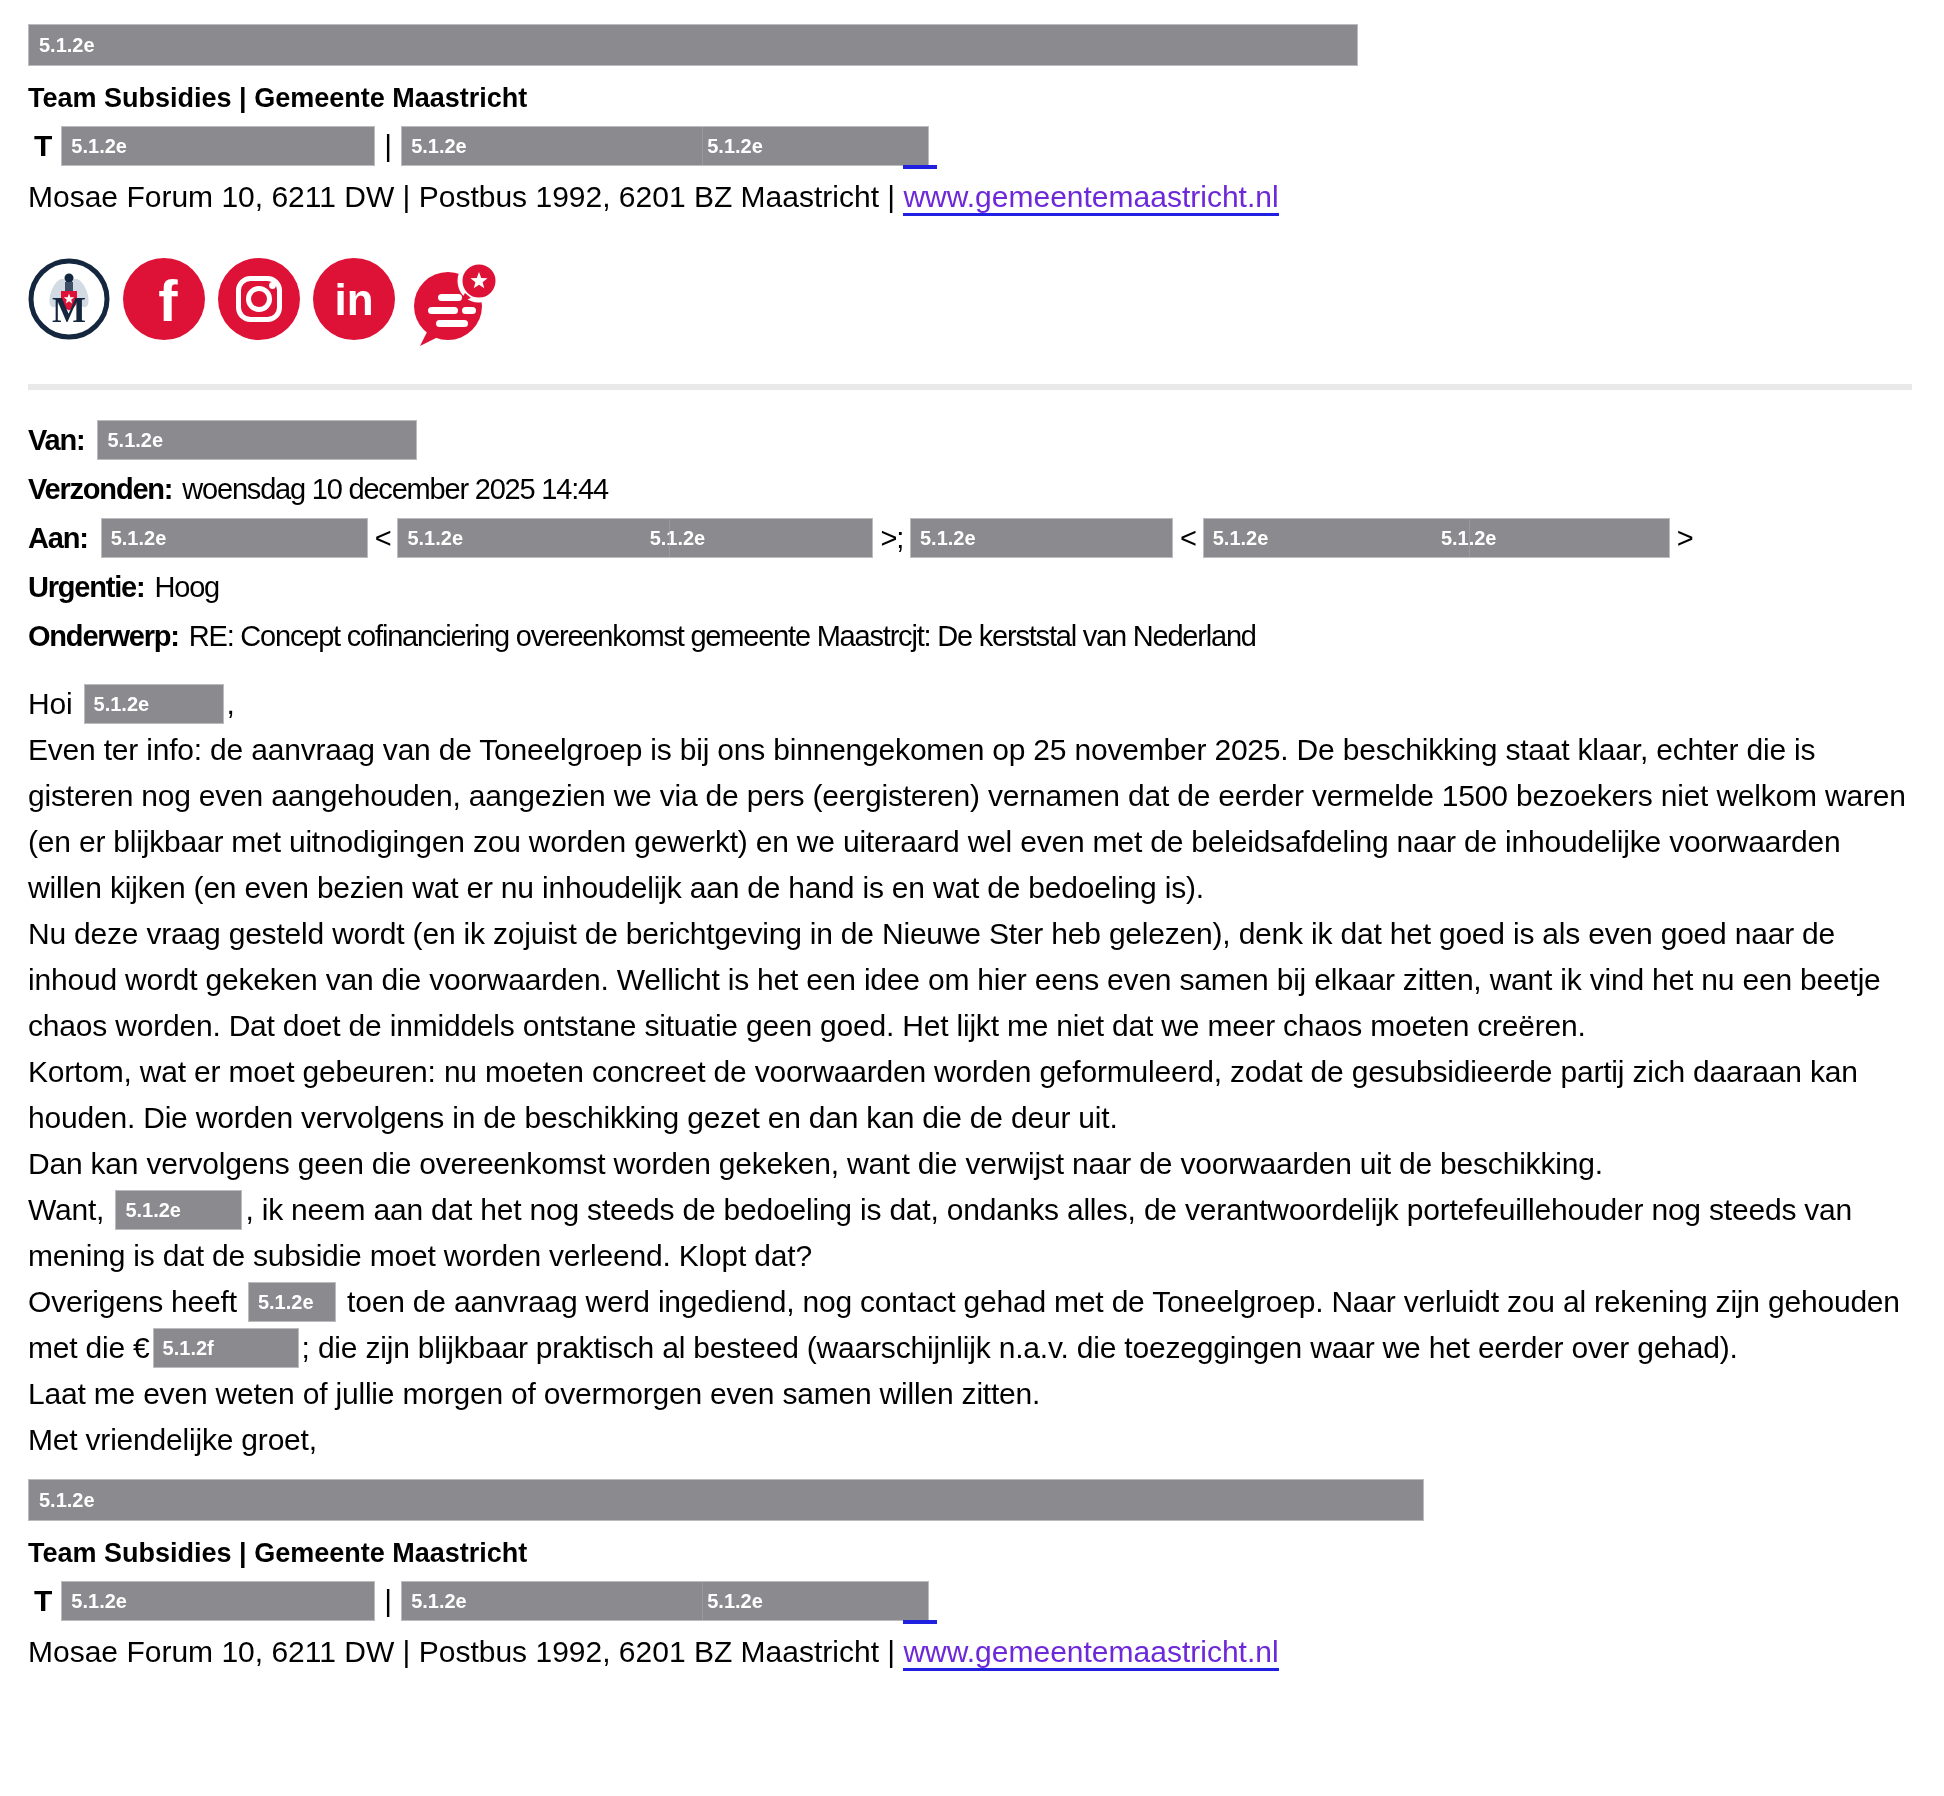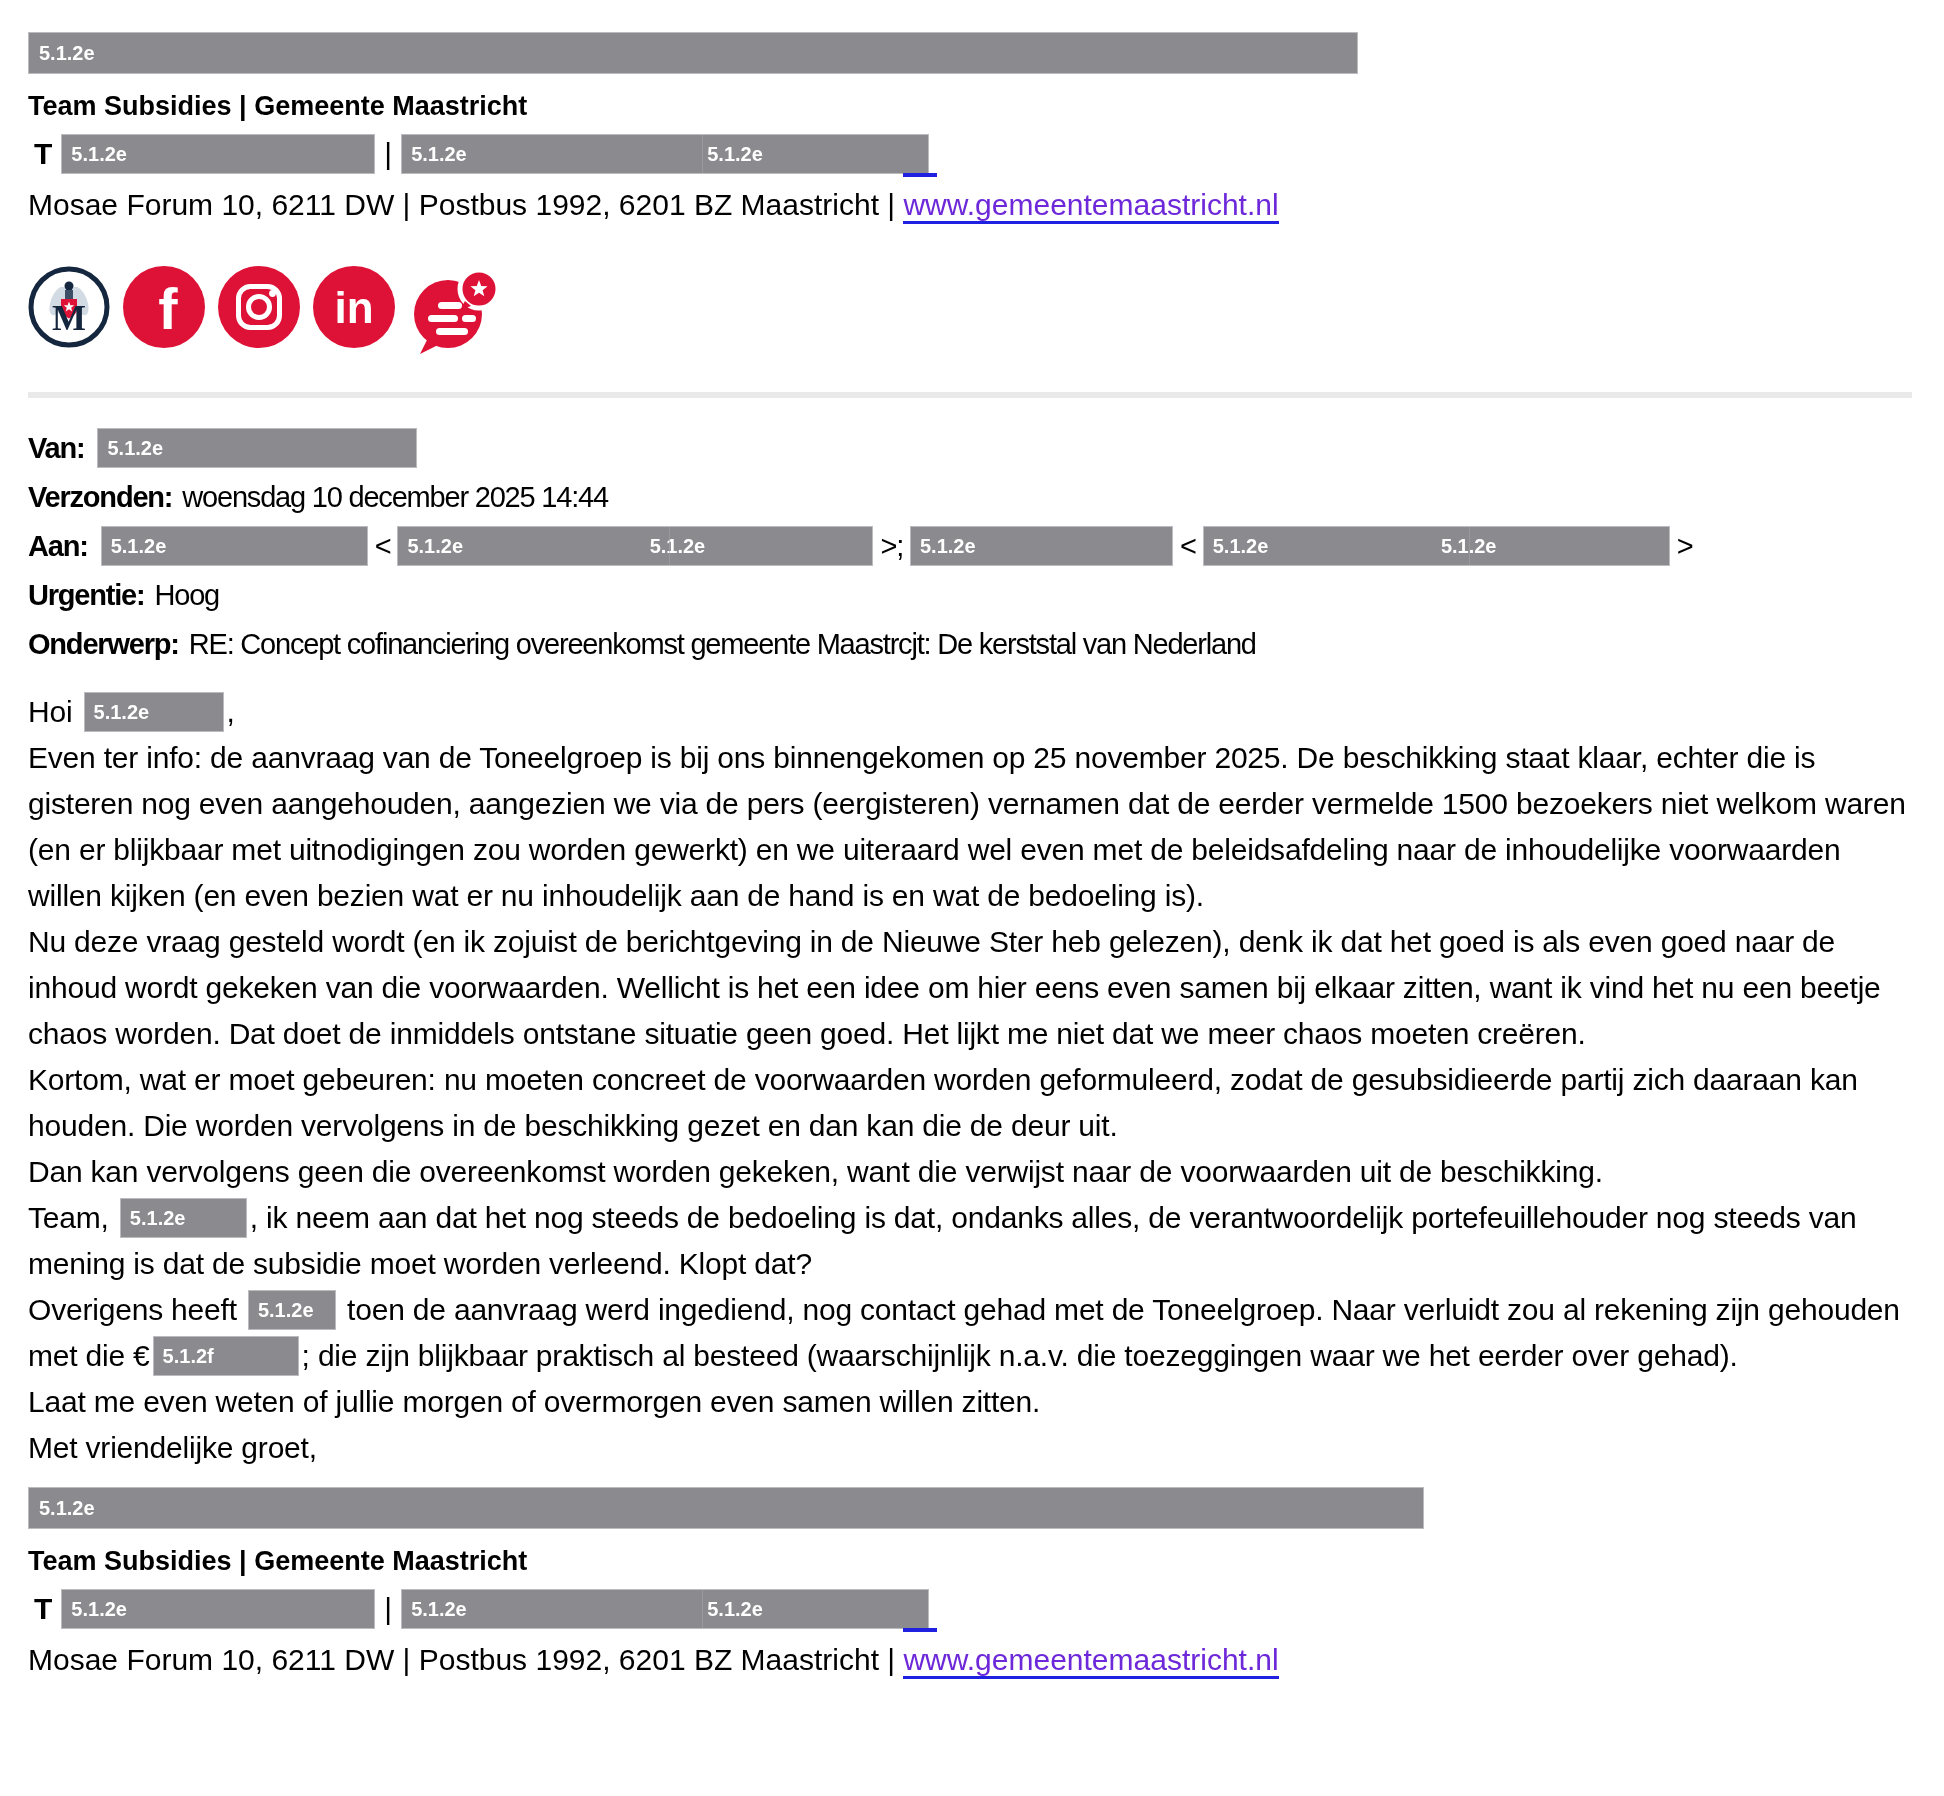--- a/index.html
+++ b/index.html
@@ -1,20 +1,20 @@
 <!DOCTYPE html>
 <html><head>
 <meta charset="utf-8">
 <style>
   html,body{margin:0;padding:0;background:#fff;}
   .page{
     position:relative;
     width:1944px;height:1796px;
     box-sizing:border-box;
-    padding:12px 28px;
+    padding:4px 28px;
     background:#fff;
     overflow:hidden;
     font-family:"Liberation Sans","DejaVu Sans",sans-serif;
     color:#000;
   }
   
   .red-bar{
     height:42px;
     background:#8b8b8f;
     border:1px solid #bcbcc0;
@@ -178,21 +178,21 @@
     </div>
   </section>
 
   <section class="body-text">
     <div class="body-line"><span class="seg-text">Hoi </span><span class="chip" style="width: 140px;"><span class="chip-label">5.1.2e</span></span><span class="seg-text">,</span></div>
     <div>
         <div class="body-line"><span class="seg-text">Even ter info: de aanvraag van de Toneelgroep is bij ons binnengekomen op 25 november 2025. De beschikking staat klaar, echter die is gisteren nog even aangehouden, aangezien we via de pers (eergisteren) vernamen dat de eerder vermelde 1500 bezoekers niet welkom waren (en er blijkbaar met uitnodigingen zou worden gewerkt) en we uiteraard wel even met de beleidsafdeling naar de inhoudelijke voorwaarden willen kijken (en even bezien wat er nu inhoudelijk aan de hand is en wat de bedoeling is).</span></div>
         <div class="body-line"><span class="seg-text">Nu deze vraag gesteld wordt (en ik zojuist de berichtgeving in de Nieuwe Ster heb gelezen), denk ik dat het goed is als even goed naar de inhoud wordt gekeken van die voorwaarden. Wellicht is het een idee om hier eens even samen bij elkaar zitten, want ik vind het nu een beetje chaos worden. Dat doet de inmiddels ontstane situatie geen goed. Het lijkt me niet dat we meer chaos moeten creëren.</span></div>
         <div class="body-line"><span class="seg-text">Kortom, wat er moet gebeuren: nu moeten concreet de voorwaarden worden geformuleerd, zodat de gesubsidieerde partij zich daaraan kan houden. Die worden vervolgens in de beschikking gezet en dan kan die de deur uit.</span></div>
         <div class="body-line"><span class="seg-text">Dan kan vervolgens geen die overeenkomst worden gekeken, want die verwijst naar de voorwaarden uit de beschikking.</span></div>
-        <div class="body-line"><span class="seg-text">Team, </span><span class="chip" style="width: 127px;"><span class="chip-label">5.1.2e</span></span><span class="seg-text">, ik neem aan dat het nog steeds de bedoeling is dat, ondanks alles, de verantwoordelijk portefeuillehouder nog steeds van mening is dat de subsidie moet worden verleend. Klopt dat?</span></div>
+        <div class="body-line"><span class="seg-text">Want, </span><span class="chip" style="width: 127px;"><span class="chip-label">5.1.2e</span></span><span class="seg-text">, ik neem aan dat het nog steeds de bedoeling is dat, ondanks alles, de verantwoordelijk portefeuillehouder nog steeds van mening is dat de subsidie moet worden verleend. Klopt dat?</span></div>
         <div class="body-line"><span class="seg-text">Overigens heeft </span><span class="chip" style="width: 88px;"><span class="chip-label">5.1.2e</span></span><span class="seg-text"> toen de aanvraag werd ingediend, nog contact gehad met de Toneelgroep. Naar verluidt zou al rekening zijn gehouden met die €</span><span class="chip" style="width: 146px;"><span class="chip-label">5.1.2f</span></span><span class="seg-text">; die zijn blijkbaar praktisch al besteed (waarschijnlijk n.a.v. die toezeggingen waar we het eerder over gehad).</span></div>
         <div class="body-line"><span class="seg-text">Laat me even weten of jullie morgen of overmorgen even samen willen zitten.</span></div>
         <div class="body-line"><span class="seg-text">Met vriendelijke groet,</span></div>
       </div>
   </section>
 
   <section class="sig--bottom">
     <div class="red-bar sig-bar--bottom">
       <span class="bar-label">5.1.2e</span>
     </div>

